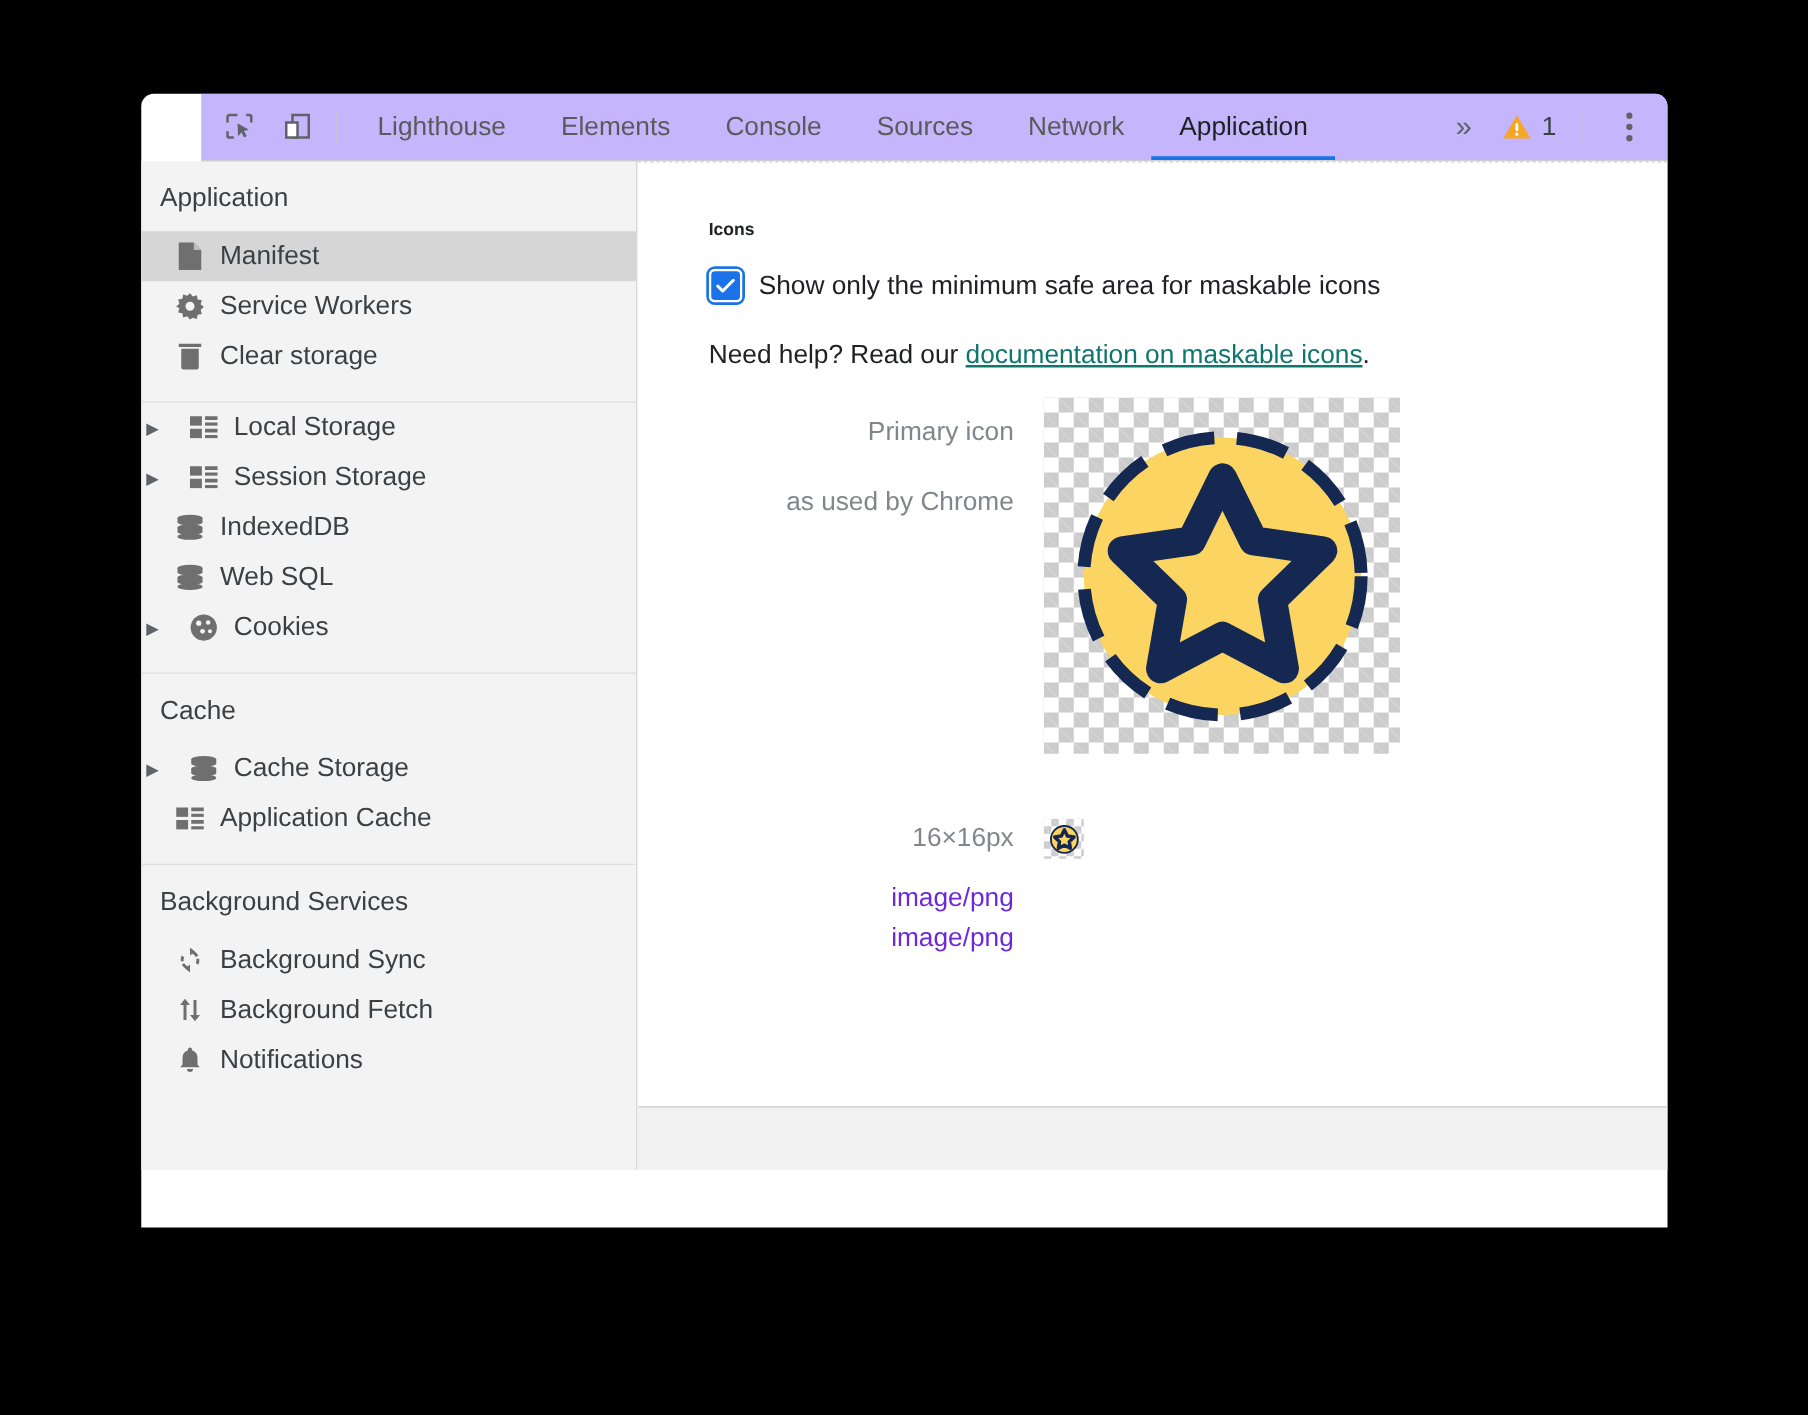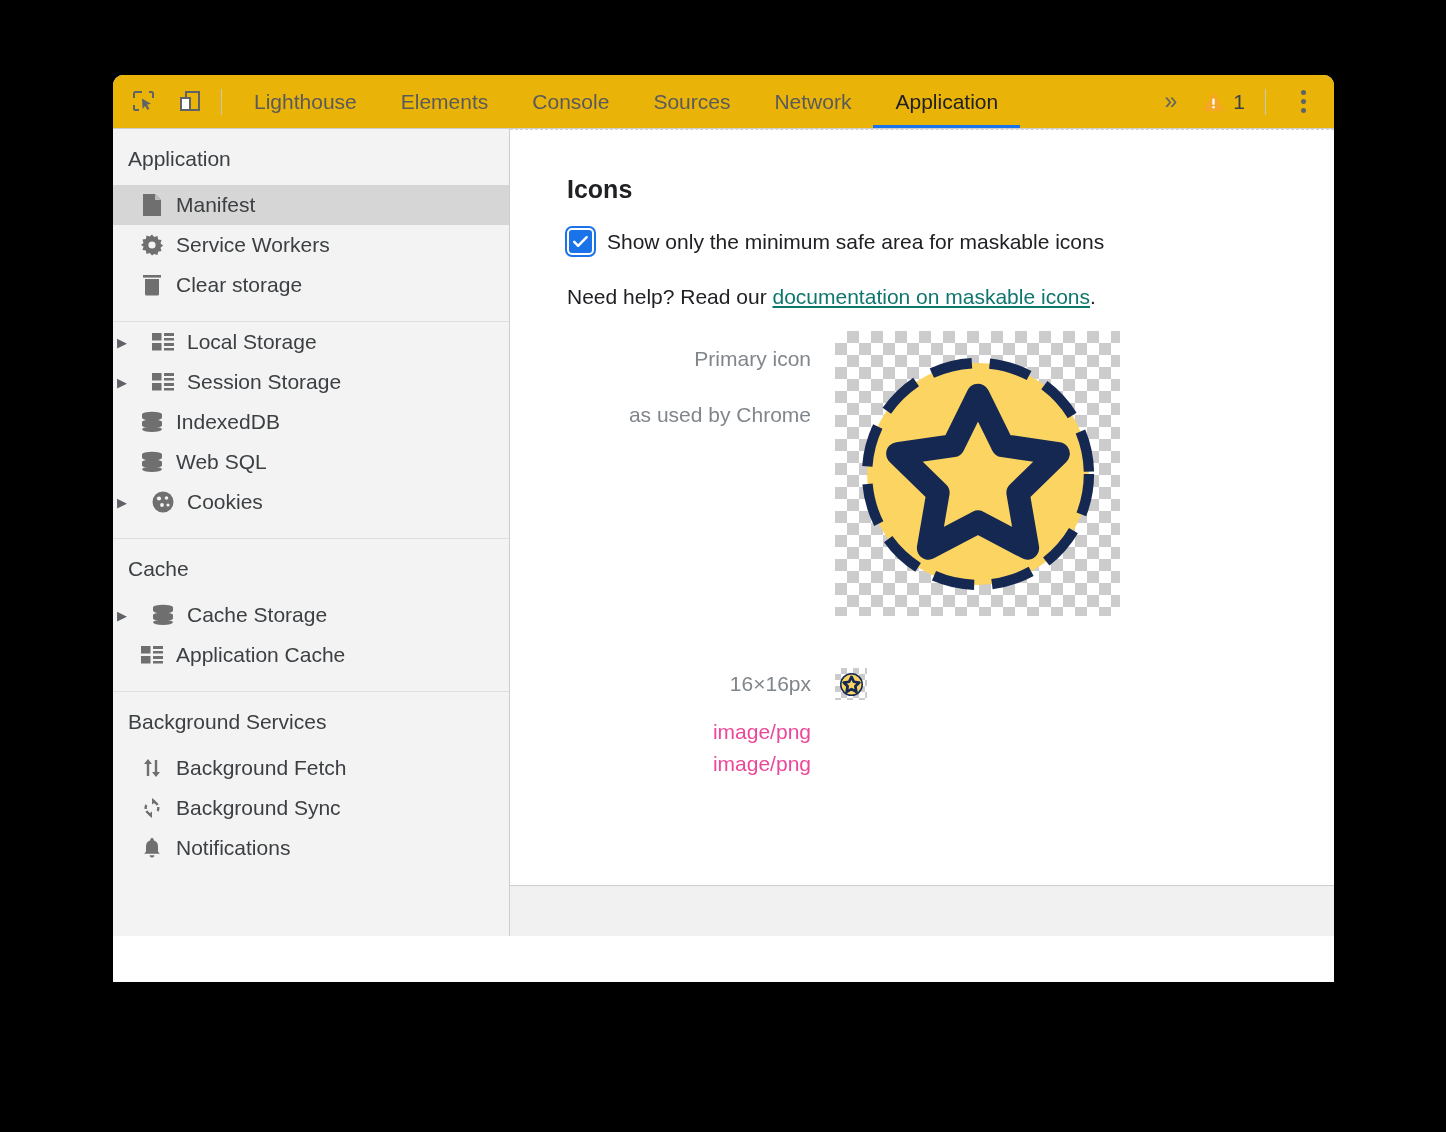--- a/index.html
+++ b/index.html
@@ -37,24 +37,25 @@
   .title {
     position: absolute; left: 0; right: 0; top: 11px;
     text-align: center;
     font-size: 22px; color: #4a4a4a; letter-spacing: 0.1px;
   }
 
   
   .tabbar {
     position: relative;
     height: 53px;
-    background: #eab308;
+    background: #c4b5fd;
     border-bottom: 1px solid #cdcdcd;
     display: flex;
     align-items: stretch;
+    margin-left: 48px;
   }
   .tool-icons { display: flex; align-items: center; padding-left: 14px; gap: 12px; }
   .tool-btn {
     width: 34px; height: 34px;
     display: flex; align-items: center; justify-content: center;
     border-radius: 3px;
   }
   .vsep { width: 1px; height: 26px; background: #c6c6c6; align-self: center; margin: 0 10px 0 14px; }
 
   .tabs { display: flex; align-items: stretch; }
@@ -119,21 +120,21 @@
 
   
   .content {
     flex: 1;
     background: #ffffff;
     border-top: 1px dashed #d0d0d0;
     position: relative;
     overflow: hidden;
   }
   .content-inner { padding: 45px 0 0 57px; }
-  .icons-heading { font-size: 25px; font-weight: bold; color: #202124; margin-bottom: 24px; }
+  .icons-heading { font-size: 14px; font-weight: bold; color: #202124; margin-bottom: 24px; }
 
   .checkbox-row { display: flex; align-items: center; gap: 13px; margin-bottom: 30px; }
   .cbox {
     width: 27px; height: 27px; border-radius: 5px;
     background: #1a73e8;
     box-shadow: inset 0 0 0 2px #ffffff, 0 0 0 2px #1a73e8;
     display: flex; align-items: center; justify-content: center;
     flex: none;
   }
   .cbox svg { display: block; }
@@ -144,21 +145,21 @@
 
   .icon-row { display: flex; align-items: flex-start; margin-bottom: 0; }
   .icon-label-col {
     width: 268px; flex: none;
     text-align: right;
     padding-right: 24px;
     box-sizing: border-box;
   }
   .ilabel { font-size: 21px; color: #80868b; line-height: 56px; white-space: nowrap; }
   .ilabel.sub { }
-  .mime { font-size: 21px; color: #ec4899; }
+  .mime { font-size: 21px; color: #6d28d9; }
 
   .checker {
     background-image:
       linear-gradient(45deg, #cccccc 25%, transparent 25%, transparent 75%, #cccccc 75%),
       linear-gradient(45deg, #cccccc 25%, transparent 25%, transparent 75%, #cccccc 75%);
     background-color: #ffffff;
   }
   .preview-lg {
     width: 285px; height: 285px;
     background-size: 24px 24px;
@@ -393,38 +394,38 @@
             </div>
           </div>
         </div>
 
         <div class="section">
           <div class="section-title">Background Services</div>
           <div class="section-items">
             <div class="s-item no-arrow">
               <span class="ico">
                 <svg width="24" height="24" viewBox="0 0 24 24">
-                  <path d="M8 3l4 5H9.2v12H6.8V8H4z" fill="#6f6f6f"></path>
-                  <path d="M16 21l-4-5h2.8V4h2.4v12H20z" fill="#6f6f6f"></path>
-                </svg>
-              </span>
-              <span>Background Fetch</span>
-            </div>
-            <div class="s-item no-arrow">
-              <span class="ico">
-                <svg width="24" height="24" viewBox="0 0 24 24">
                   <path d="M12 4.5a7.5 7.5 0 0 1 6.6 3.9l-2 1.1A5.2 5.2 0 0 0 12 6.8V4.5z" fill="#6f6f6f"></path>
                   <path d="M12 19.5a7.5 7.5 0 0 1-6.6-3.9l2-1.1A5.2 5.2 0 0 0 12 17.2v2.3z" fill="#6f6f6f"></path>
                   <path d="M12 2l4 3.2-4 3.2z" fill="#6f6f6f"></path>
                   <path d="M12 22l-4-3.2 4-3.2z" fill="#6f6f6f"></path>
                   <path d="M5.3 8.3A7.5 7.5 0 0 0 4.6 13H6.9a5.2 5.2 0 0 1 .5-3.3z" fill="#6f6f6f"></path>
                   <path d="M18.7 15.7a7.5 7.5 0 0 0 .7-4.7H17.1a5.2 5.2 0 0 1-.5 3.3z" fill="#6f6f6f"></path>
                 </svg>
               </span>
               <span>Background Sync</span>
+            </div>
+            <div class="s-item no-arrow">
+              <span class="ico">
+                <svg width="24" height="24" viewBox="0 0 24 24">
+                  <path d="M8 3l4 5H9.2v12H6.8V8H4z" fill="#6f6f6f"></path>
+                  <path d="M16 21l-4-5h2.8V4h2.4v12H20z" fill="#6f6f6f"></path>
+                </svg>
+              </span>
+              <span>Background Fetch</span>
             </div>
             <div class="s-item no-arrow">
               <span class="ico">
                 <svg width="24" height="24" viewBox="0 0 24 24">
                   <path d="M12 2c.9 0 1.6.7 1.6 1.6v.6A6.4 6.4 0 0 1 18 10.3v5.2l1.8 2.3H4.2L6 15.5v-5.2a6.4 6.4 0 0 1 4.4-6.1v-.6c0-.9.7-1.6 1.6-1.6z" fill="#6f6f6f"></path>
                   <path d="M9.6 19.2h4.8a2.4 2.4 0 0 1-4.8 0z" fill="#6f6f6f"></path>
                 </svg>
               </span>
               <span>Notifications</span>
             </div>

